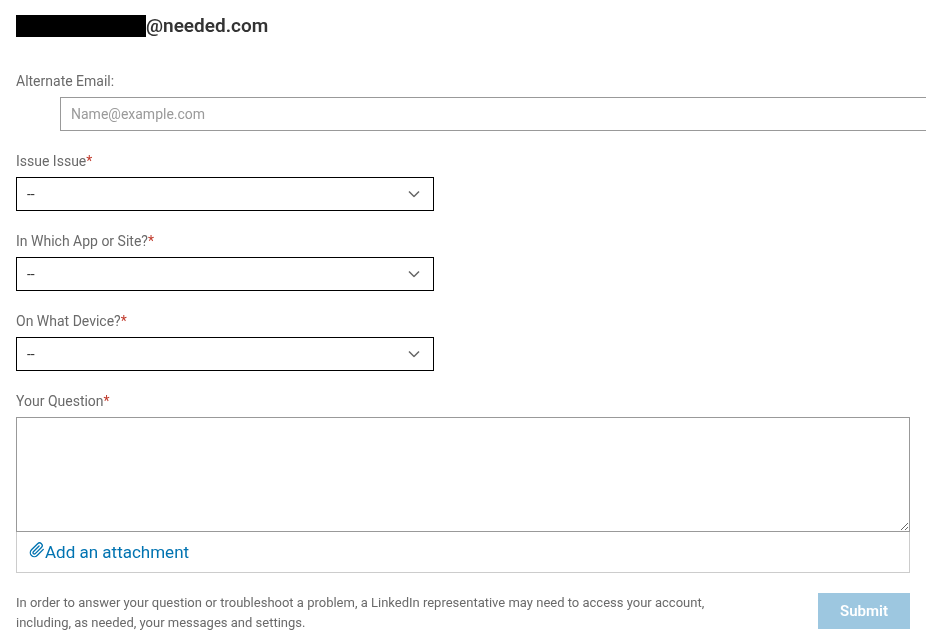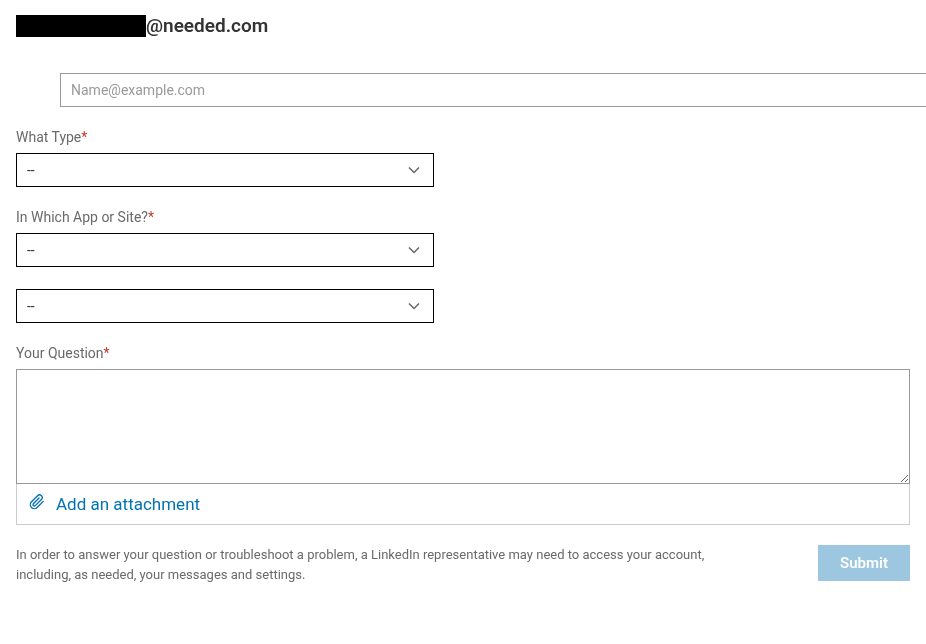--- a/index.html
+++ b/index.html
@@ -98,21 +98,21 @@
       font-family: inherit;
       display: block;
     }
     .attachment-bar {
       width: 100%;
       border: 1px solid #ccc;
       border-top: none;
       padding: 10px 12px;
       display: flex;
       align-items: center;
-      gap: 11px;
+      gap: 0;
     }
     .attachment-link {
       color: #0073b1;
       font-size: 17px;
       text-decoration: none;
       cursor: pointer;
     }
     .clip-icon {
       color: #0073b1;
     }
@@ -143,25 +143,26 @@
   </style>
 </head>
 <body>
 
 <div class="email-display">
   <span class="redacted-box"></span>
     <span class="email-suffix">@needed.com</span>
 </div>
 
 <div class="form-group">
+  <label class="form-label">Alternate Email:</label>
   <input type="text" class="text-input" placeholder="Name@example.com" style="">
 </div>
 
 <div class="form-group">
-  <label class="form-label"><span>What Type</span><span class="required">*</span></label>
+  <label class="form-label"><span>Issue Issue</span><span class="required">*</span></label>
   <div class="select-wrapper">
     <select class="select-input">
       <option>--</option>
     </select>
     <span class="select-caret">
       <svg width="12" height="7" viewBox="0 0 12 7">
           <path d="M1 1 L6 6 L11 1" fill="none" stroke="#666" stroke-width="1.5"></path>
         </svg>
     </span>
   </div>
@@ -175,20 +176,21 @@
     </select>
     <span class="select-caret">
       <svg width="12" height="7" viewBox="0 0 12 7">
           <path d="M1 1 L6 6 L11 1" fill="none" stroke="#666" stroke-width="1.5"></path>
         </svg>
     </span>
   </div>
 </div>
 
 <div class="form-group">
+  <label class="form-label"><span>On What Device?</span><span class="required">*</span></label>
   <div class="select-wrapper">
     <select class="select-input">
       <option>--</option>
     </select>
     <span class="select-caret">
       <svg width="12" height="7" viewBox="0 0 12 7">
           <path d="M1 1 L6 6 L11 1" fill="none" stroke="#666" stroke-width="1.5"></path>
         </svg>
     </span>
   </div>

